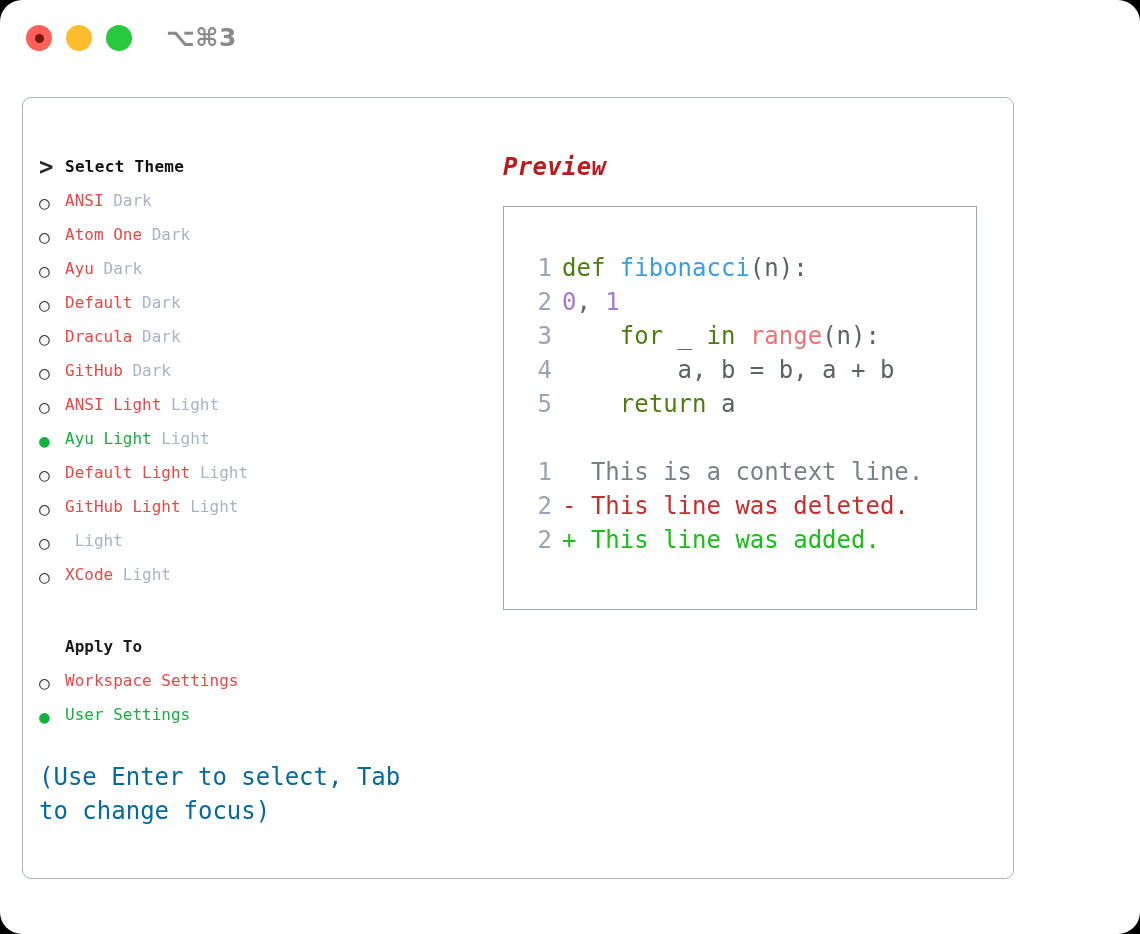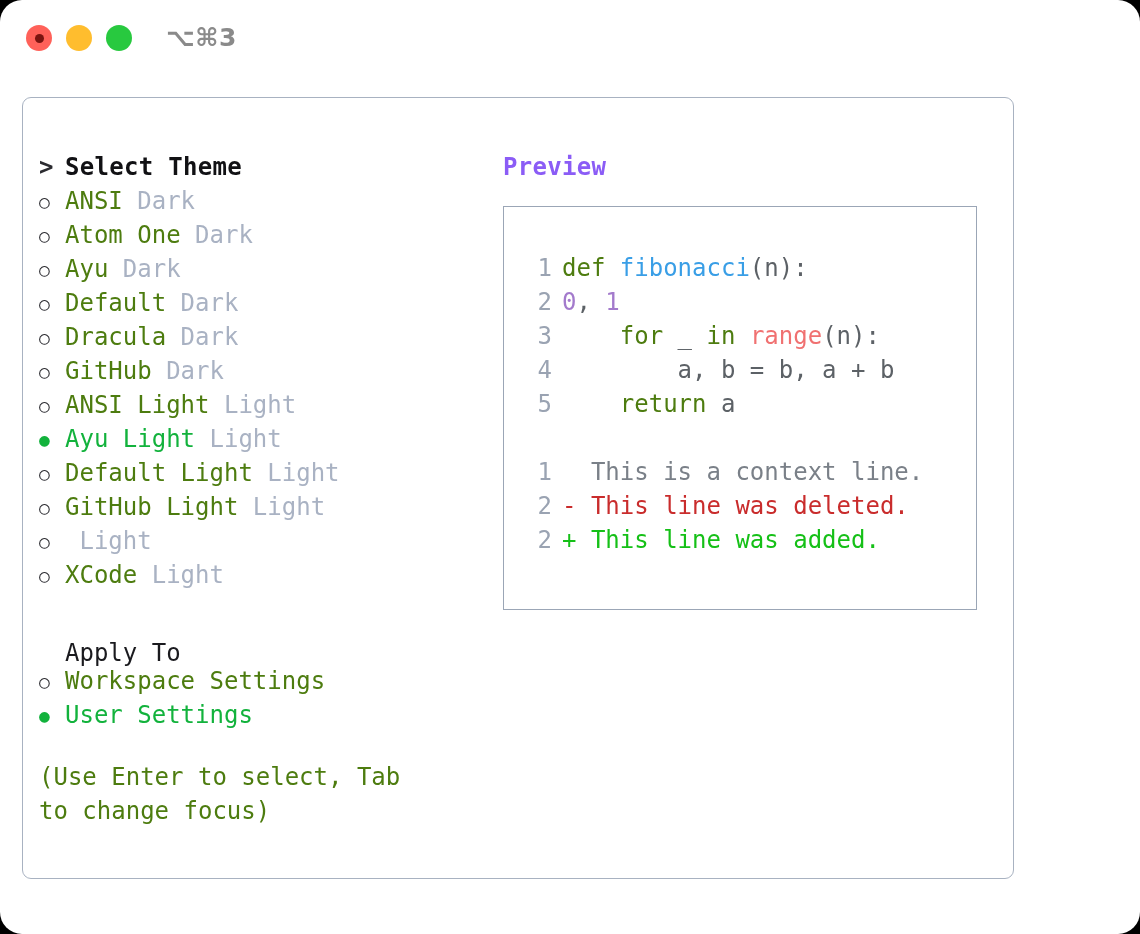--- a/index.html
+++ b/index.html
@@ -96,23 +96,23 @@
   
   .left-col {
     position: absolute;
     left: 16px;
     top: 52px;
     width: 440px;
   }
 
   .row {
     display: flex;
-    align-items: center;
+    align-items: flex-start;
     height: 34px;
-    font-size: 24px;
+    font-size: 16px;
     line-height: 34px;
     color: #2B2B30;
     white-space: pre;
   }
 
   .marker {
     width: 26px;
     flex: 0 0 26px;
     color: #2B2B30;
     font-size: 24px;
@@ -122,56 +122,56 @@
   .marker.bullet-full::before  { content: "\25CF"; font-size: 18px; }
   .marker.caret::before        { content: ">"; font-weight: 700; }
   .marker.blank::before        { content: ""; }
 
   .heading-text {
     font-weight: 700;
     color: #111114;
     letter-spacing: 0.3px;
   }
   .section-heading {
-    font-weight: 400;
+    font-weight: 700;
     color: #1A1A1E;
-    margin-top: 12px;
-  }
-
-  .item-name { color: #4d7c0f; }
+  }
+
+  .item-name { color: #ef4444; }
   .item-tag  { color: #A9B2C3; }
 
   .row.selected .marker,
   .row.selected .item-name { color: #12B23C; }
   .spacer-md { height: 38px; }
 
   .hint {
     margin-top: 28px;
     width: 400px;
     font-size: 24px;
     line-height: 34px;
-    color: #4d7c0f;
+    color: #0369a1;
     white-space: pre-wrap;
   }
 
   
   .right-col {
     position: absolute;
     left: 480px;
     top: 52px;
     width: 490px;
   }
 
   .preview-title {
     font-size: 24px;
     line-height: 34px;
     font-weight: 700;
-    color: #8b5cf6;
+    color: #b91c1c;
     letter-spacing: 0.3px;
     margin-bottom: 22px;
+    font-style: italic;
   }
 
   .preview-box {
     width: 474px;
     height: 404px;
     box-sizing: border-box;
     border: 1.6px solid #9BA6B6;
     background: #ffffff;
     padding: 44px 0 0 0;
   }

